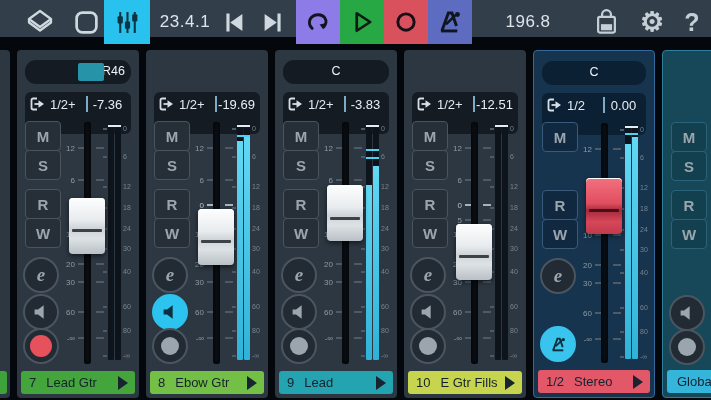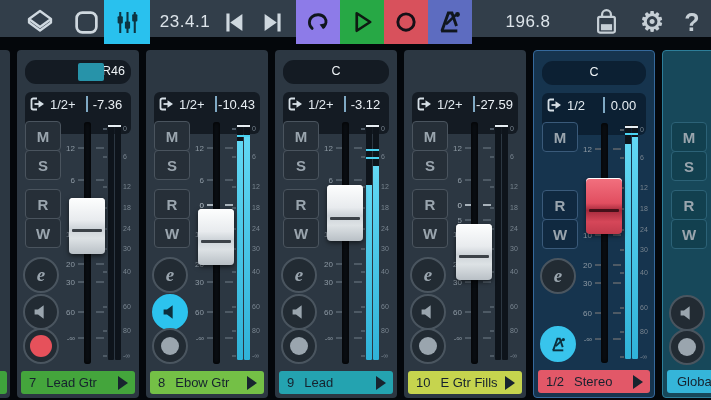--- a/index.html
+++ b/index.html
@@ -331,21 +331,21 @@
         <div class="outrow">
           <span class="oicon ticon">
             <svg width="16" height="14" viewBox="0 0 16 14">
               <path d="M7 1.5 H3.2 A1.7 1.7 0 0 0 1.5 3.2 v7.6 A1.7 1.7 0 0 0 3.2 12.5 H7" fill="none" stroke="#d6dfe6" stroke-width="1.8"></path>
               <path d="M4.5 7 h5" stroke="#d6dfe6" stroke-width="1.8"></path>
               <path d="M8.5 3.2 L14 7 L8.5 10.8 Z" fill="#d6dfe6"></path>
             </svg>
           </span>
           <span class="olabel">1/2+</span>
           <span class="odiv"></span>
-          <span class="oval">-10.43</span>
+          <span class="oval">-19.69</span>
         </div>
         <div class="region">
           <div class="sq" style="top: 1px;">M</div>
           <div class="sq" style="top: 30px;">S</div>
           <div class="sq" style="top: 69px;">R</div>
           <div class="sq" style="top: 98px;">W</div>
           <div class="circ e" style="top: 137px;">e</div>
           <div class="circ on" style="top: 174px;">
             <span class="ticon">
               <svg width="16" height="16" viewBox="0 0 15 15">
@@ -467,21 +467,21 @@
         <div class="outrow">
           <span class="oicon ticon">
             <svg width="16" height="14" viewBox="0 0 16 14">
               <path d="M7 1.5 H3.2 A1.7 1.7 0 0 0 1.5 3.2 v7.6 A1.7 1.7 0 0 0 3.2 12.5 H7" fill="none" stroke="#d6dfe6" stroke-width="1.8"></path>
               <path d="M4.5 7 h5" stroke="#d6dfe6" stroke-width="1.8"></path>
               <path d="M8.5 3.2 L14 7 L8.5 10.8 Z" fill="#d6dfe6"></path>
             </svg>
           </span>
           <span class="olabel">1/2+</span>
           <span class="odiv"></span>
-          <span class="oval">-3.12</span>
+          <span class="oval">-3.83</span>
         </div>
         <div class="region">
           <div class="sq" style="top: 1px;">M</div>
           <div class="sq" style="top: 30px;">S</div>
           <div class="sq" style="top: 69px;">R</div>
           <div class="sq" style="top: 98px;">W</div>
           <div class="circ e" style="top: 137px;">e</div>
           <div class="circ" style="top: 174px;">
             <span class="ticon">
               <svg width="16" height="16" viewBox="0 0 15 15">
@@ -601,21 +601,21 @@
         <div class="outrow">
           <span class="oicon ticon">
             <svg width="16" height="14" viewBox="0 0 16 14">
               <path d="M7 1.5 H3.2 A1.7 1.7 0 0 0 1.5 3.2 v7.6 A1.7 1.7 0 0 0 3.2 12.5 H7" fill="none" stroke="#d6dfe6" stroke-width="1.8"></path>
               <path d="M4.5 7 h5" stroke="#d6dfe6" stroke-width="1.8"></path>
               <path d="M8.5 3.2 L14 7 L8.5 10.8 Z" fill="#d6dfe6"></path>
             </svg>
           </span>
           <span class="olabel">1/2+</span>
           <span class="odiv"></span>
-          <span class="oval">-27.59</span>
+          <span class="oval">-12.51</span>
         </div>
         <div class="region">
           <div class="sq" style="top: 1px;">M</div>
           <div class="sq" style="top: 30px;">S</div>
           <div class="sq" style="top: 69px;">R</div>
           <div class="sq" style="top: 98px;">W</div>
           <div class="circ e" style="top: 137px;">e</div>
           <div class="circ" style="top: 174px;">
             <span class="ticon">
               <svg width="16" height="16" viewBox="0 0 15 15">

